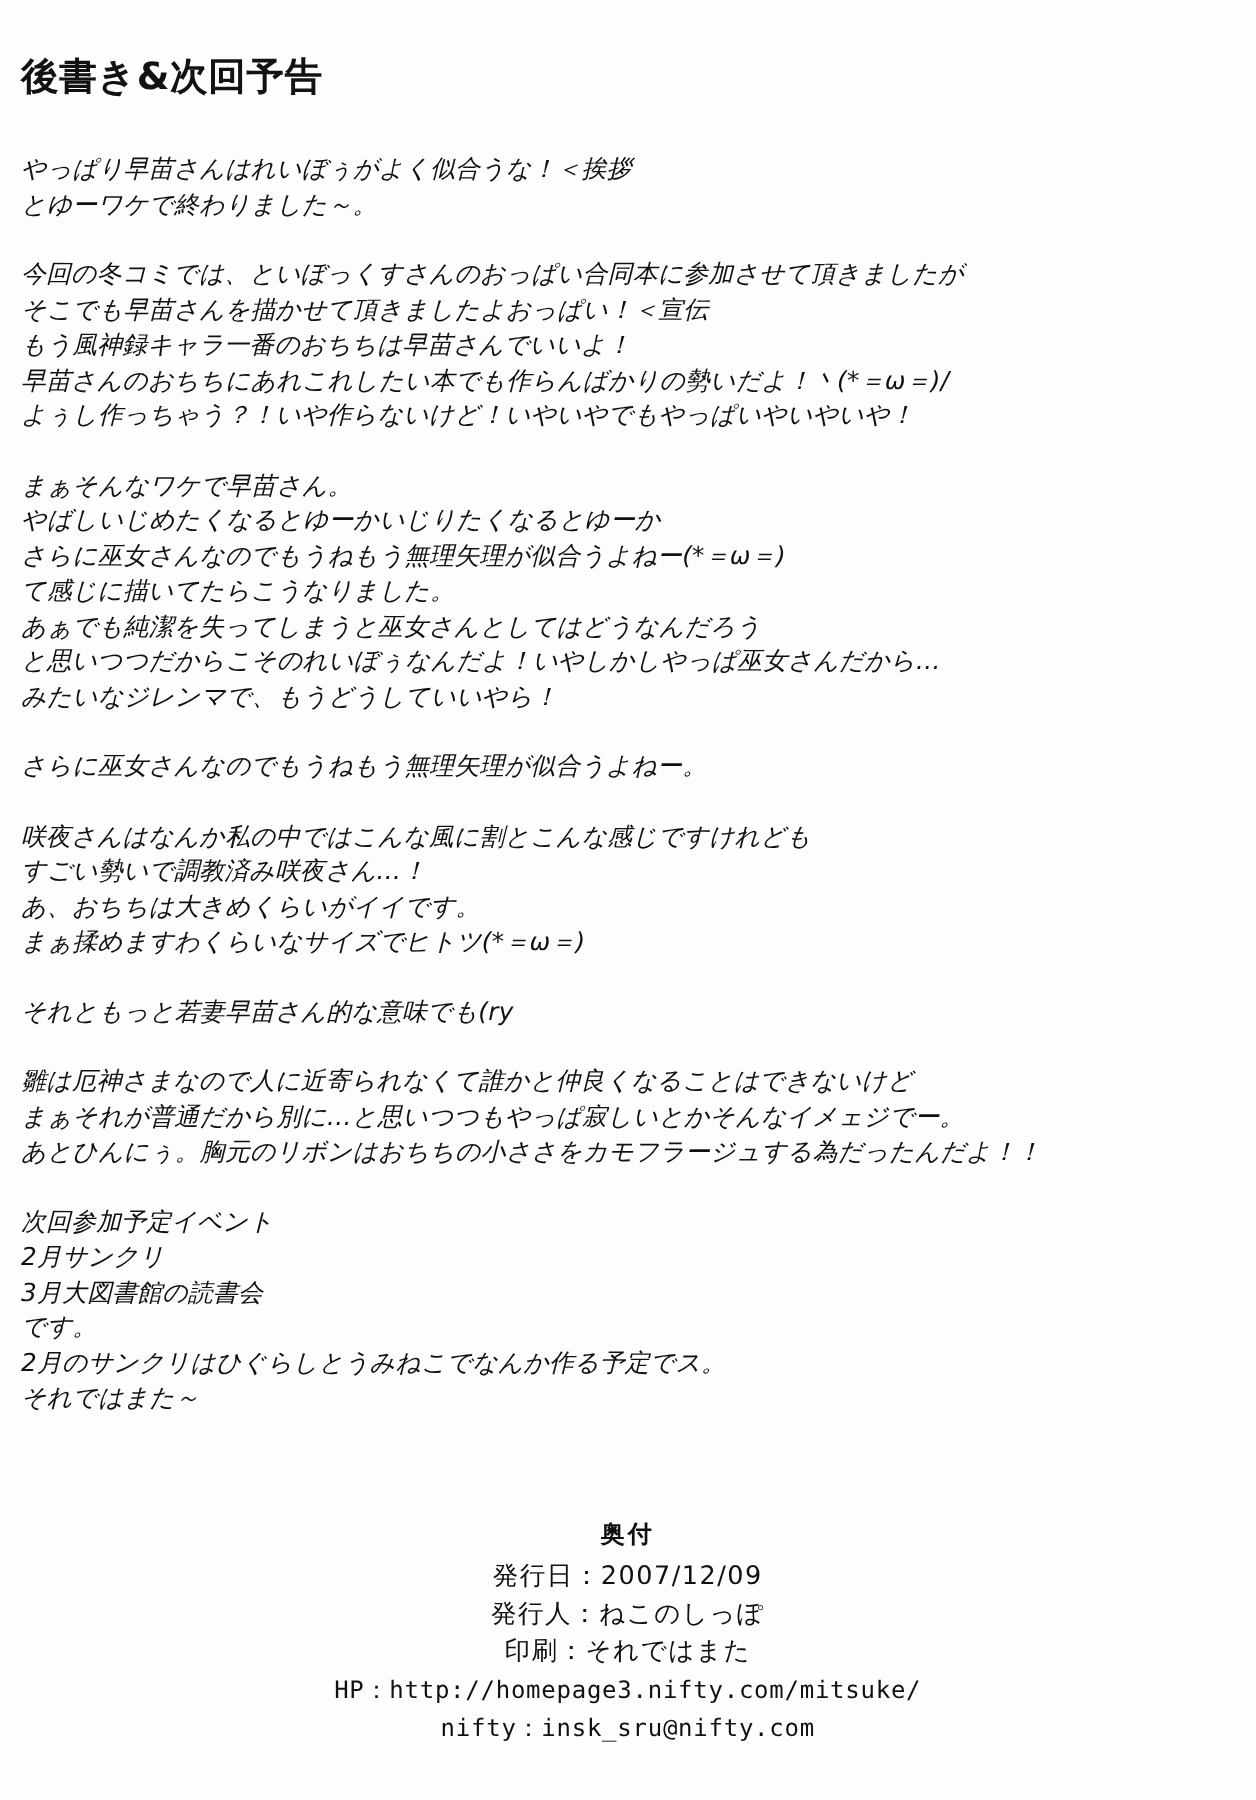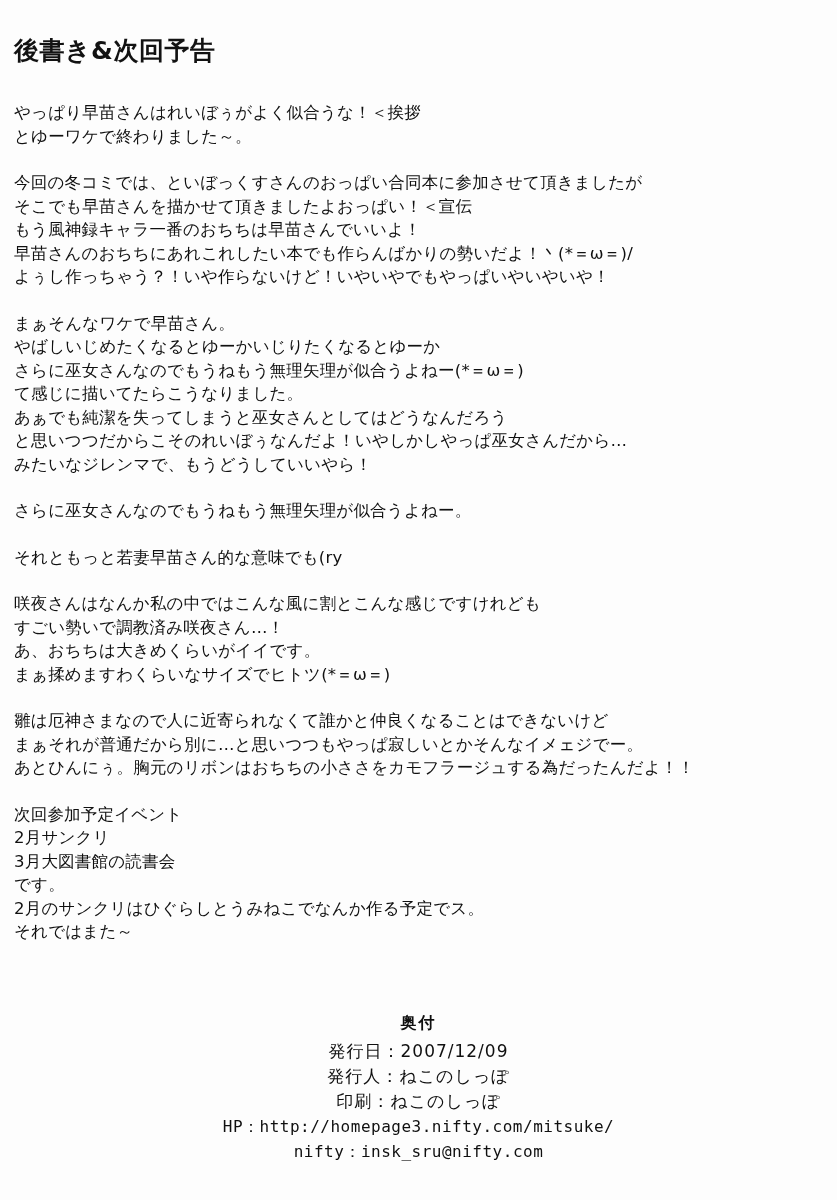--- a/index.html
+++ b/index.html
@@ -46,20 +46,21 @@
     margin: 0 0 34px 0;
     font-family: "DejaVu Sans", "Liberation Sans", sans-serif;
   }
   .para {
     font-size: 16.5px;
     line-height: 23.5px;
     color: #101010;
     margin: 0 0 23px 0;
     white-space: pre-wrap;
     letter-spacing: 0.2px;
+    font-style: italic;
   }
   .para:last-child { margin-bottom: 0; }
 
   .colophon {
     position: absolute;
     left: 0;
     top: 1010px;
     width: 837px;
     text-align: center;
     color: #101010;
@@ -104,38 +105,38 @@
 早苗さんのおちちにあれこれしたい本でも作らんばかりの勢いだよ！丶(*＝ω＝)/
 よぅし作っちゃう？！いや作らないけど！いやいやでもやっぱいやいやいや！</p>
     <p class="para">まぁそんなワケで早苗さん。
 やばしいじめたくなるとゆーかいじりたくなるとゆーか
 さらに巫女さんなのでもうねもう無理矢理が似合うよねー(*＝ω＝)
 て感じに描いてたらこうなりました。
 あぁでも純潔を失ってしまうと巫女さんとしてはどうなんだろう
 と思いつつだからこそのれいぼぅなんだよ！いやしかしやっぱ巫女さんだから…
 みたいなジレンマで、もうどうしていいやら！</p>
     <p class="para">さらに巫女さんなのでもうねもう無理矢理が似合うよねー。</p>
-    <p class="para">それともっと若妻早苗さん的な意味でも(ry</p>
     <p class="para">咲夜さんはなんか私の中ではこんな風に割とこんな感じですけれども
 すごい勢いで調教済み咲夜さん…！
 あ、おちちは大きめくらいがイイです。
 まぁ揉めますわくらいなサイズでヒトツ(*＝ω＝)</p>
+    <p class="para">それともっと若妻早苗さん的な意味でも(ry</p>
     <p class="para">雛は厄神さまなので人に近寄られなくて誰かと仲良くなることはできないけど
 まぁそれが普通だから別に…と思いつつもやっぱ寂しいとかそんなイメェジでー。
 あとひんにぅ。胸元のリボンはおちちの小ささをカモフラージュする為だったんだよ！！</p>
     <p class="para">次回参加予定イベント
 2月サンクリ
 3月大図書館の読書会
 です。
 2月のサンクリはひぐらしとうみねこでなんか作る予定でス。
 それではまた～</p>
   </div>
 
   <div class="colophon">
     <div class="colophon-line colophon-heading">奥付</div>
     <div class="colophon-line">発行日：2007/12/09</div>
     <div class="colophon-line">発行人：ねこのしっぽ</div>
-    <div class="colophon-line">印刷：ねこのしっぽ</div>
+    <div class="colophon-line">印刷：それではまた</div>
     <div class="colophon-line colophon-mono">HP：http://homepage3.nifty.com/mitsuke/</div>
     <div class="colophon-line colophon-mono">nifty：insk_sru@nifty.com</div>
   </div>
 
 </div>
 
 </body></html>

